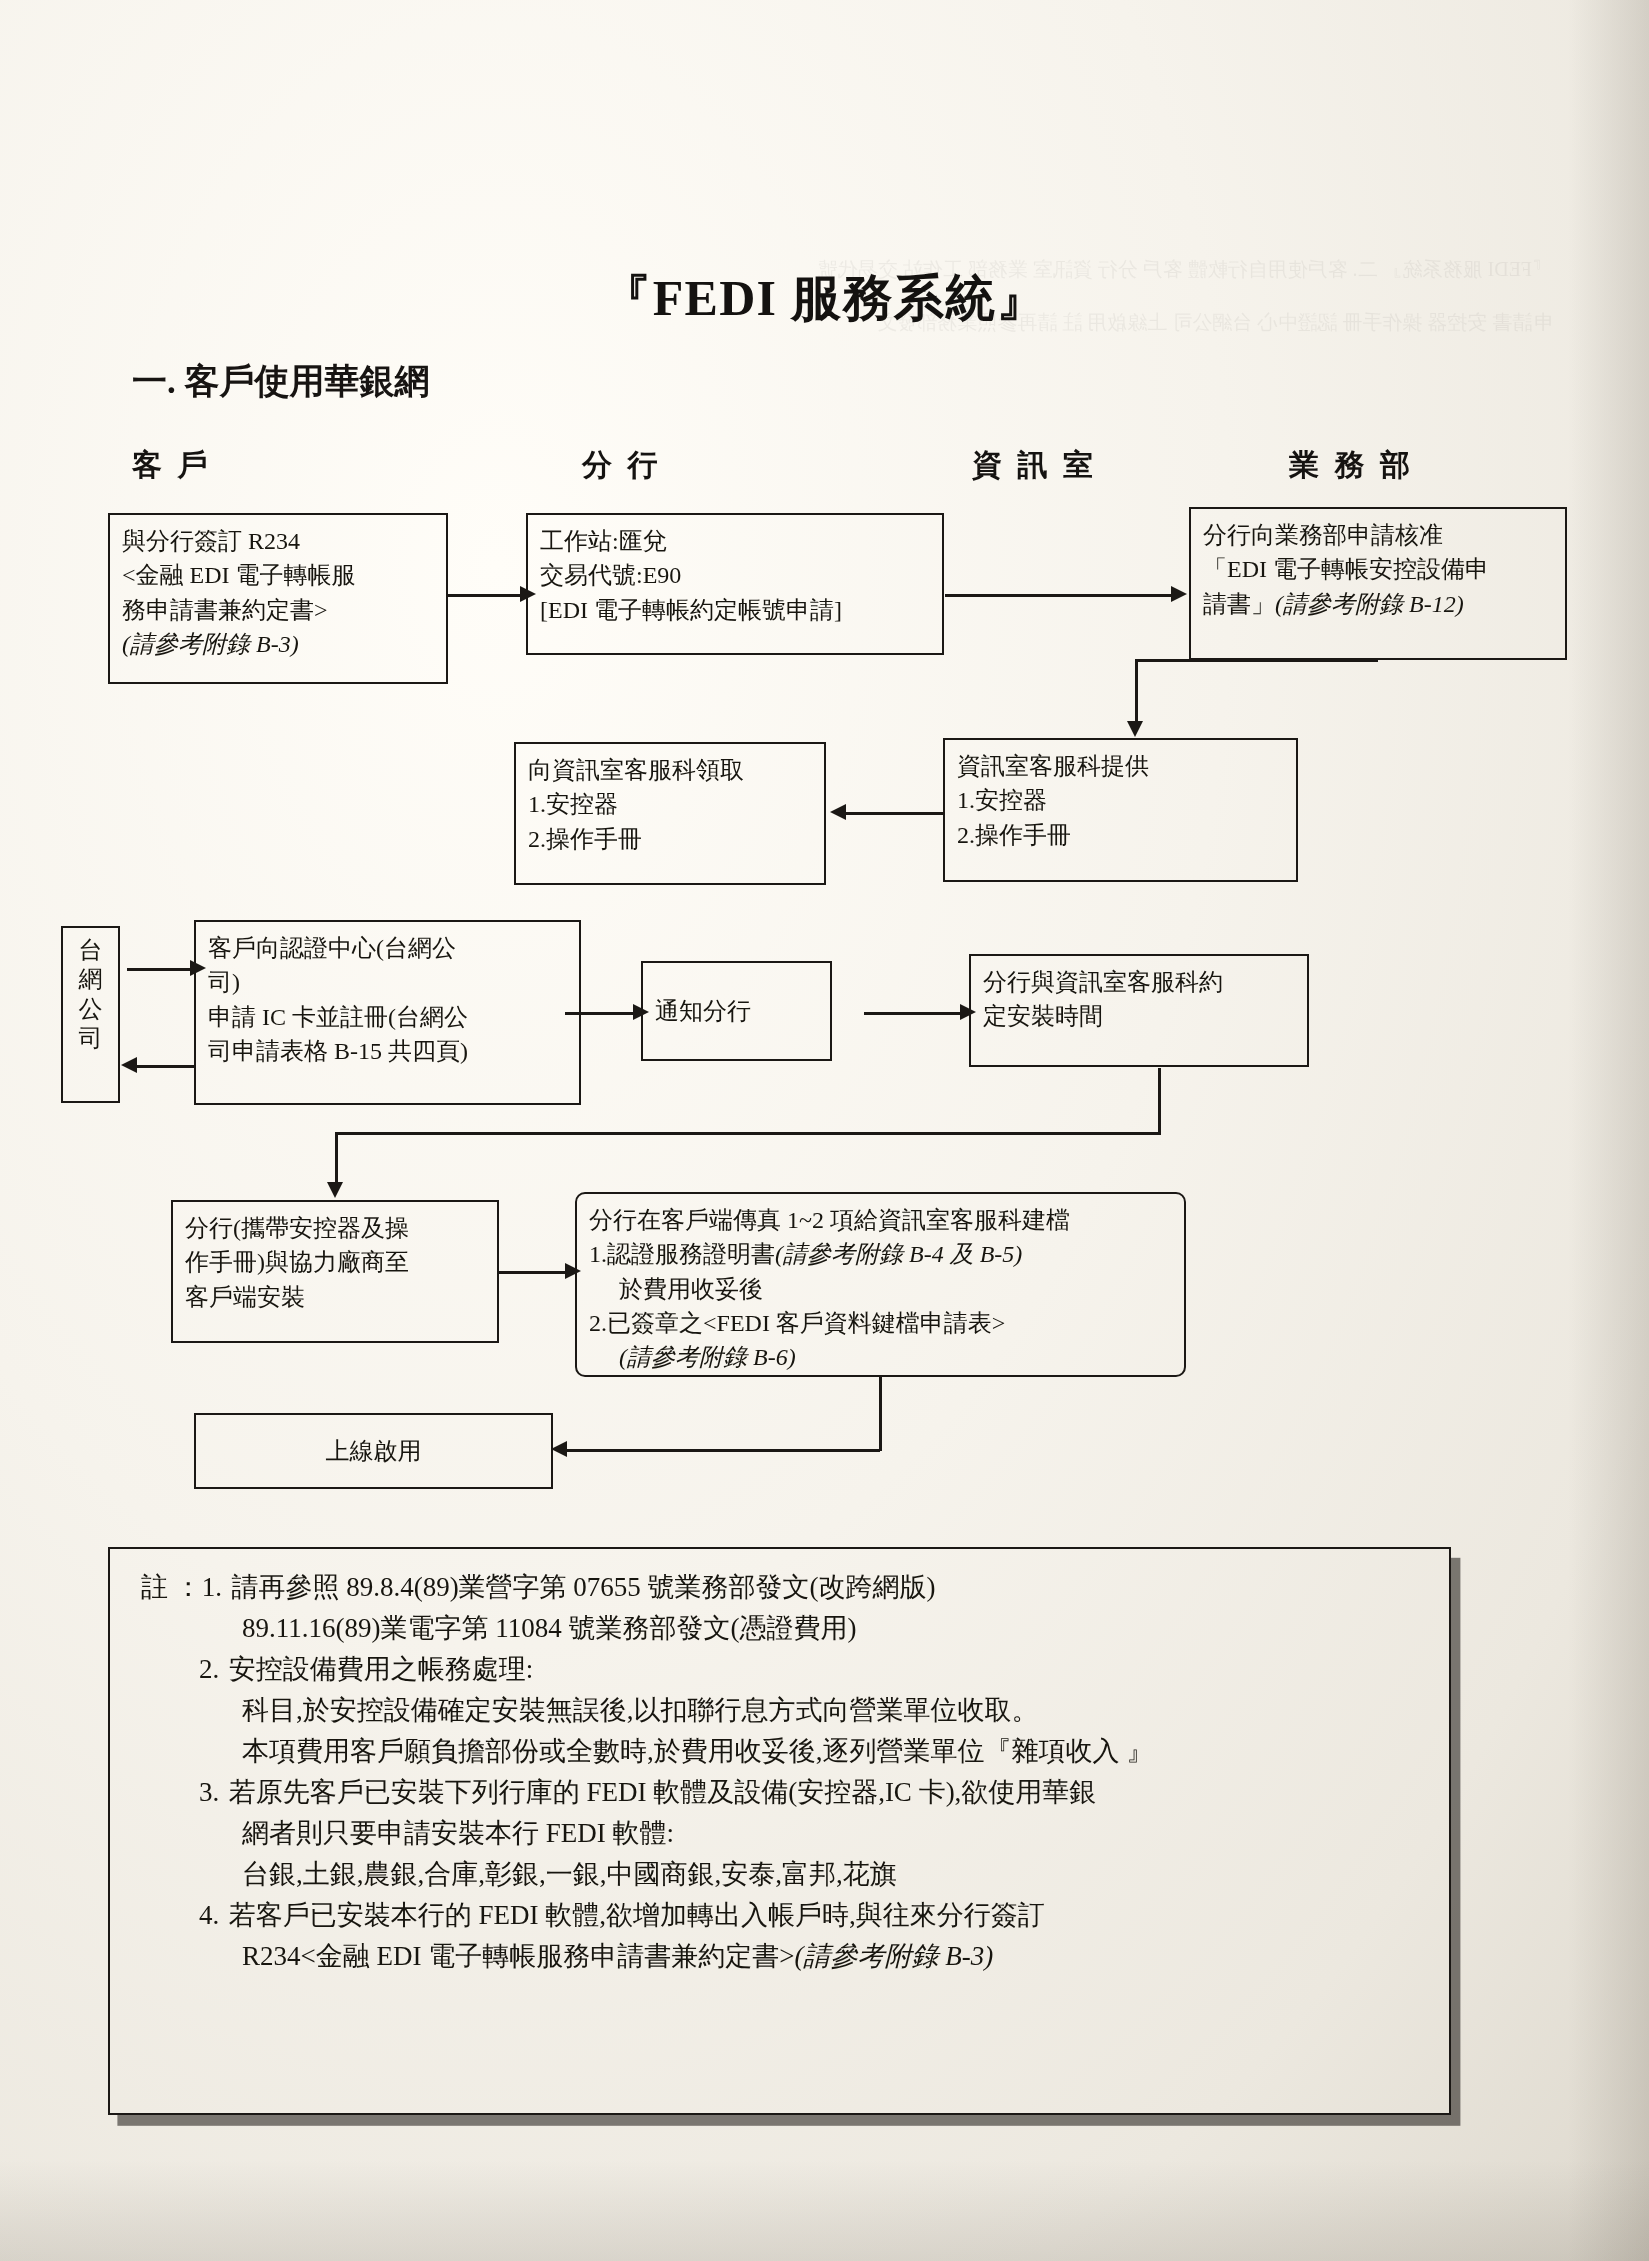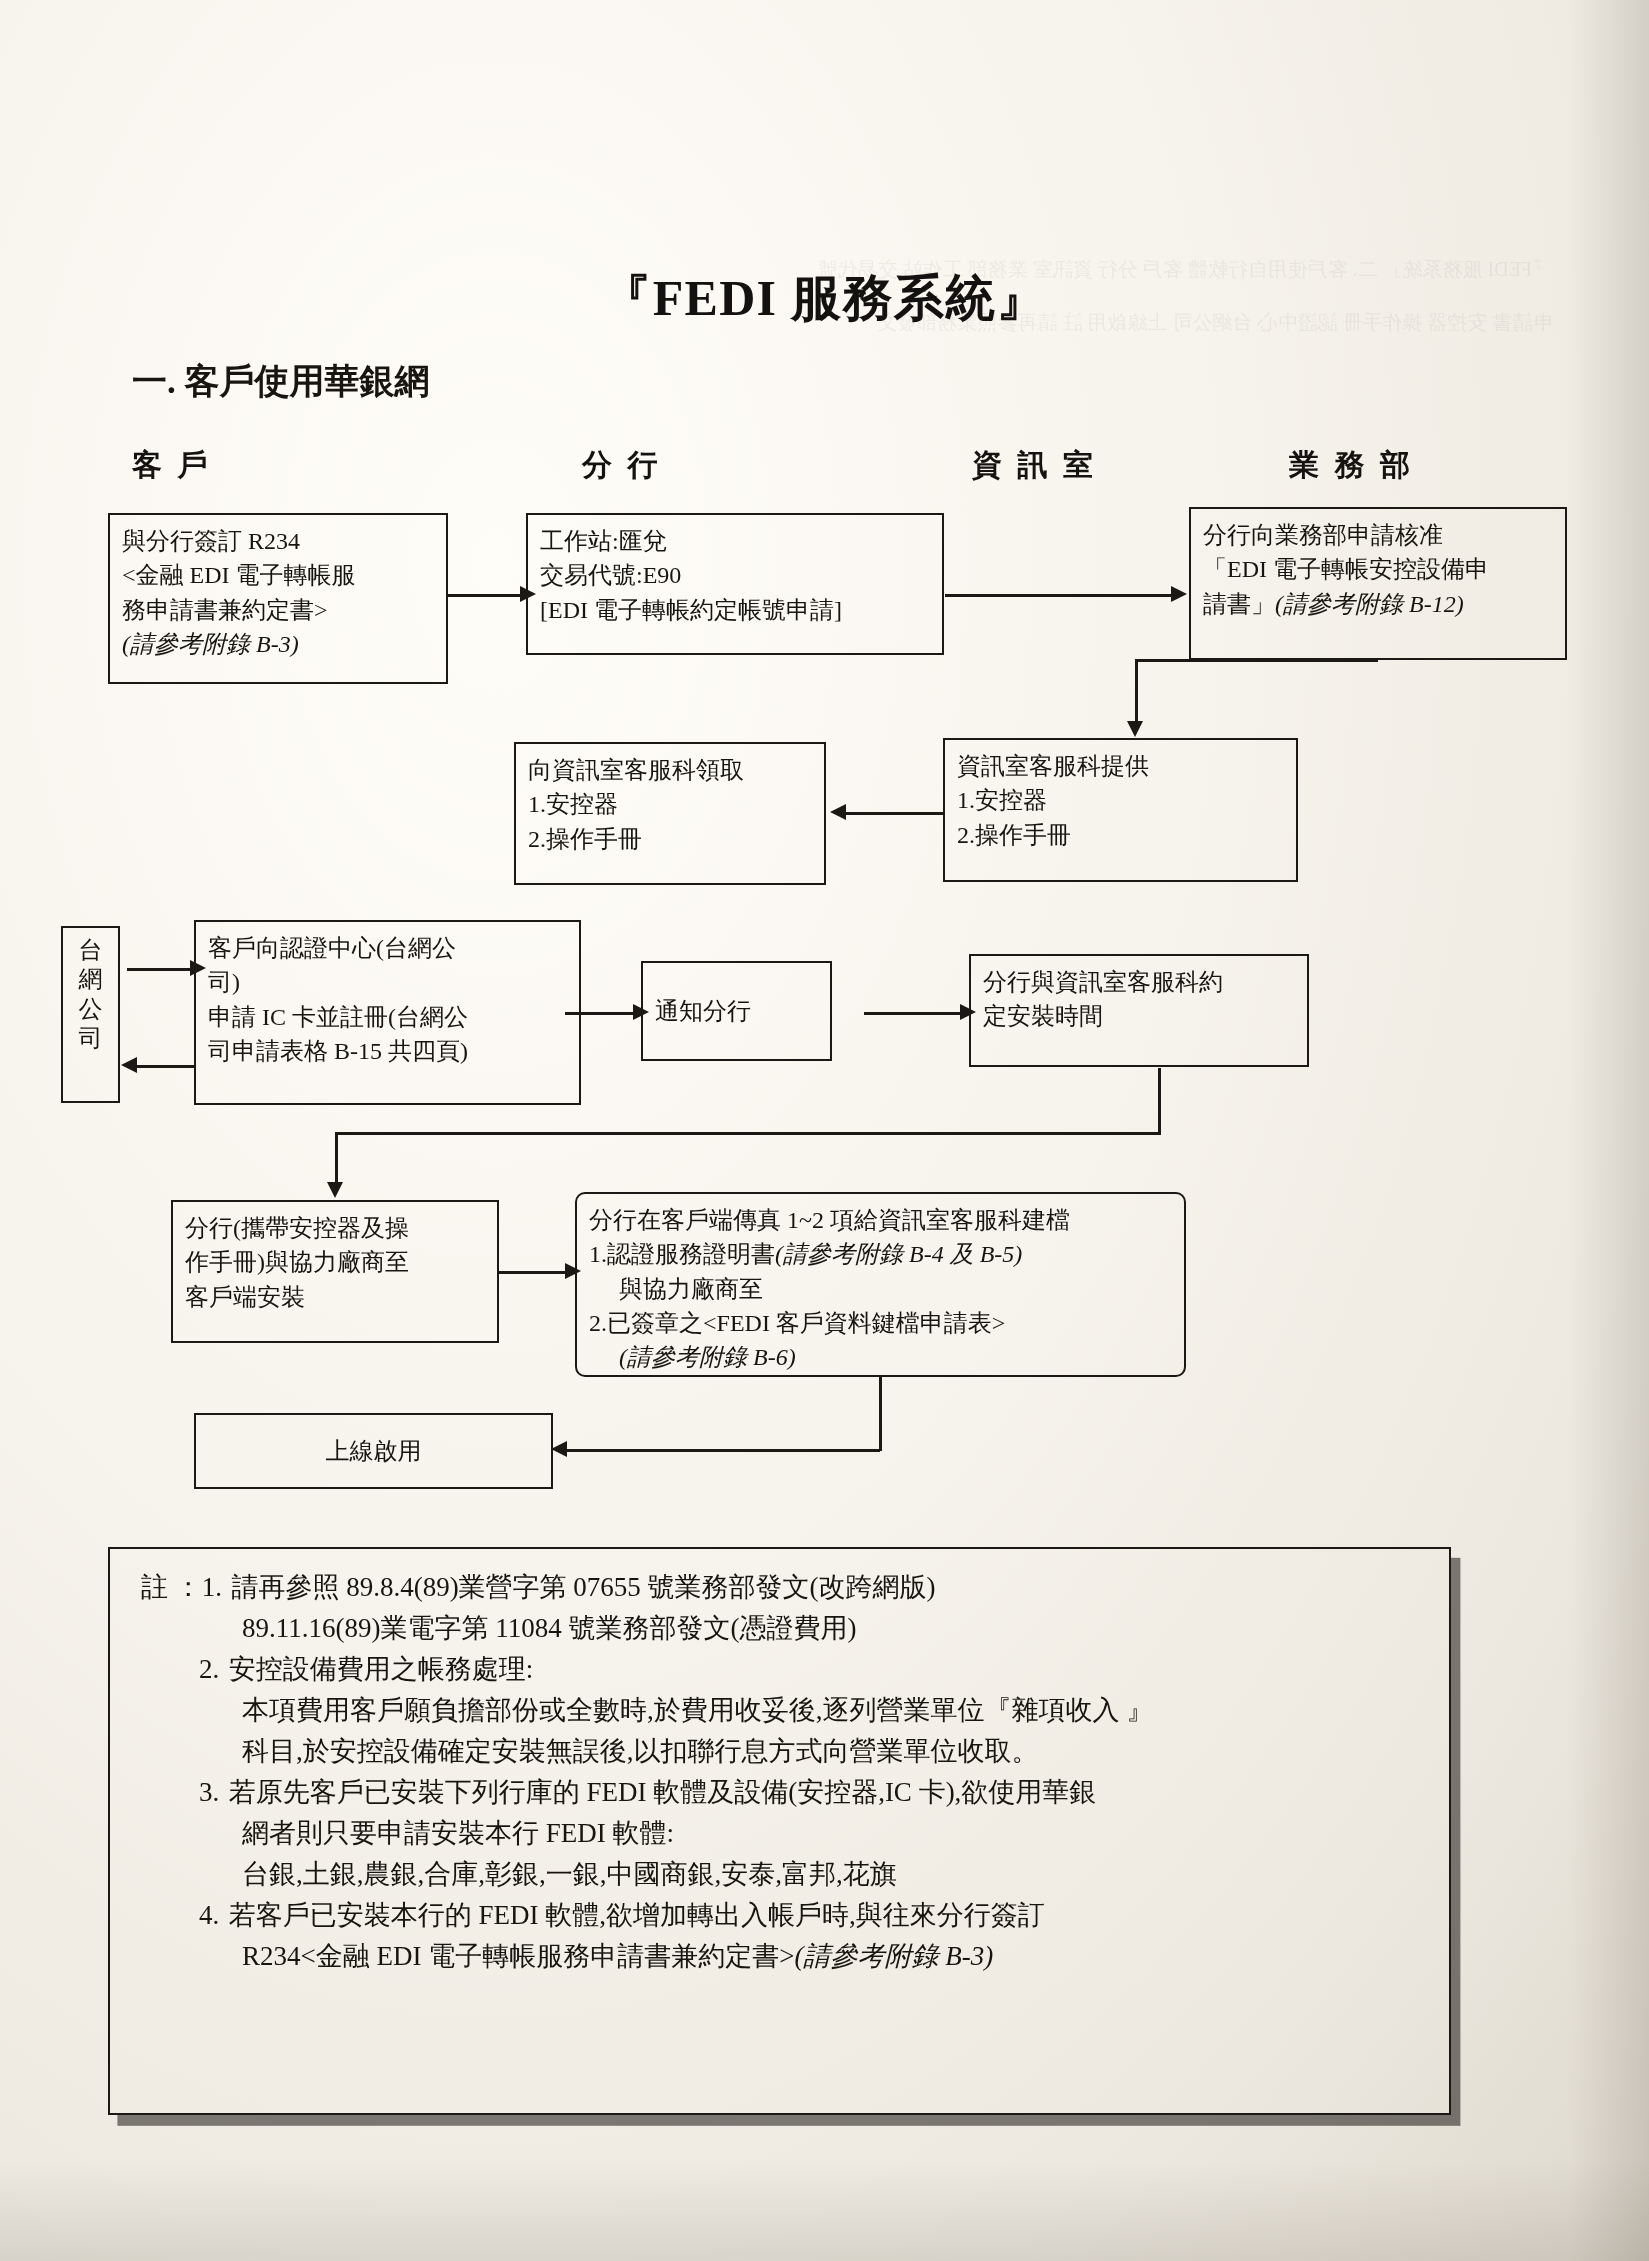--- a/index.html
+++ b/index.html
@@ -252,21 +252,21 @@
     <div class="ln">作手冊)與協力廠商至</div>
     <div class="ln">客戶端安裝</div>
   </div>
 
   <div class="hline" style="left:499px; top:1271px; width:69px;"></div>
   <div class="ah ah-r" style="left:565px; top:1263px;"></div>
 
   <div class="box" style="left:575px; top:1192px; width:611px; height:185px;border-radius:10px;">
     <div class="ln">分行在客戶端傳真 1~2 項給資訊室客服科建檔</div>
     <div class="ln"><span>1.認證服務證明書</span><span class="it">(請參考附錄 B-4 及 B-5)</span></div>
-    <div class="ln" style="padding-left:30px;">與協力廠商至</div>
+    <div class="ln" style="padding-left:30px;">於費用收妥後</div>
     <div class="ln">2.已簽章之&lt;FEDI 客戶資料鍵檔申請表&gt;</div>
     <div class="ln it" style="padding-left:30px;">(請參考附錄 B-6)</div>
   </div>
 
   <div class="vline" style="left:879px; top:1377px; height:74px;"></div>
   <div class="hline" style="left:567px; top:1449px; width:313px;"></div>
   <div class="ah ah-l" style="left:551px; top:1441px;"></div>
 
   <div class="box" style="left:194px; top:1413px; width:359px; height:76px; display:flex; align-items:center; justify-content:center;">
     <div class="ln">上線啟用</div>
@@ -277,22 +277,22 @@
       <div class="nlab">註 ：</div>
       <div class="nlab">1.</div>
       <div class="ntext" style="padding-left:9.4px;">請再參照 89.8.4(89)業營字第 07655 號業務部發文(改跨網版)</div>
     </div>
     <div class="indent2">89.11.16(89)業電字第 11084 號業務部發文(憑證費用)</div>
 
     <div class="nrow indent1">
       <div class="nlab">2.</div>
       <div class="ntext" style="padding-left:9.4px;">安控設備費用之帳務處理:</div>
     </div>
+    <div class="indent2">科目,於安控設備確定安裝無誤後,以扣聯行息方式向營業單位收取。</div>
     <div class="indent2">本項費用客戶願負擔部份或全數時,於費用收妥後,逐列營業單位『雜項收入 』</div>
-    <div class="indent2">科目,於安控設備確定安裝無誤後,以扣聯行息方式向營業單位收取。</div>
 
     <div class="nrow indent1">
       <div class="nlab">3.</div>
       <div class="ntext" style="padding-left:9.4px;">若原先客戶已安裝下列行庫的 FEDI 軟體及設備(安控器,IC 卡),欲使用華銀</div>
     </div>
     <div class="indent2">網者則只要申請安裝本行 FEDI 軟體:</div>
     <div class="indent2">台銀,土銀,農銀,合庫,彰銀,一銀,中國商銀,安泰,富邦,花旗</div>
 
     <div class="nrow indent1">
       <div class="nlab">4.</div>

